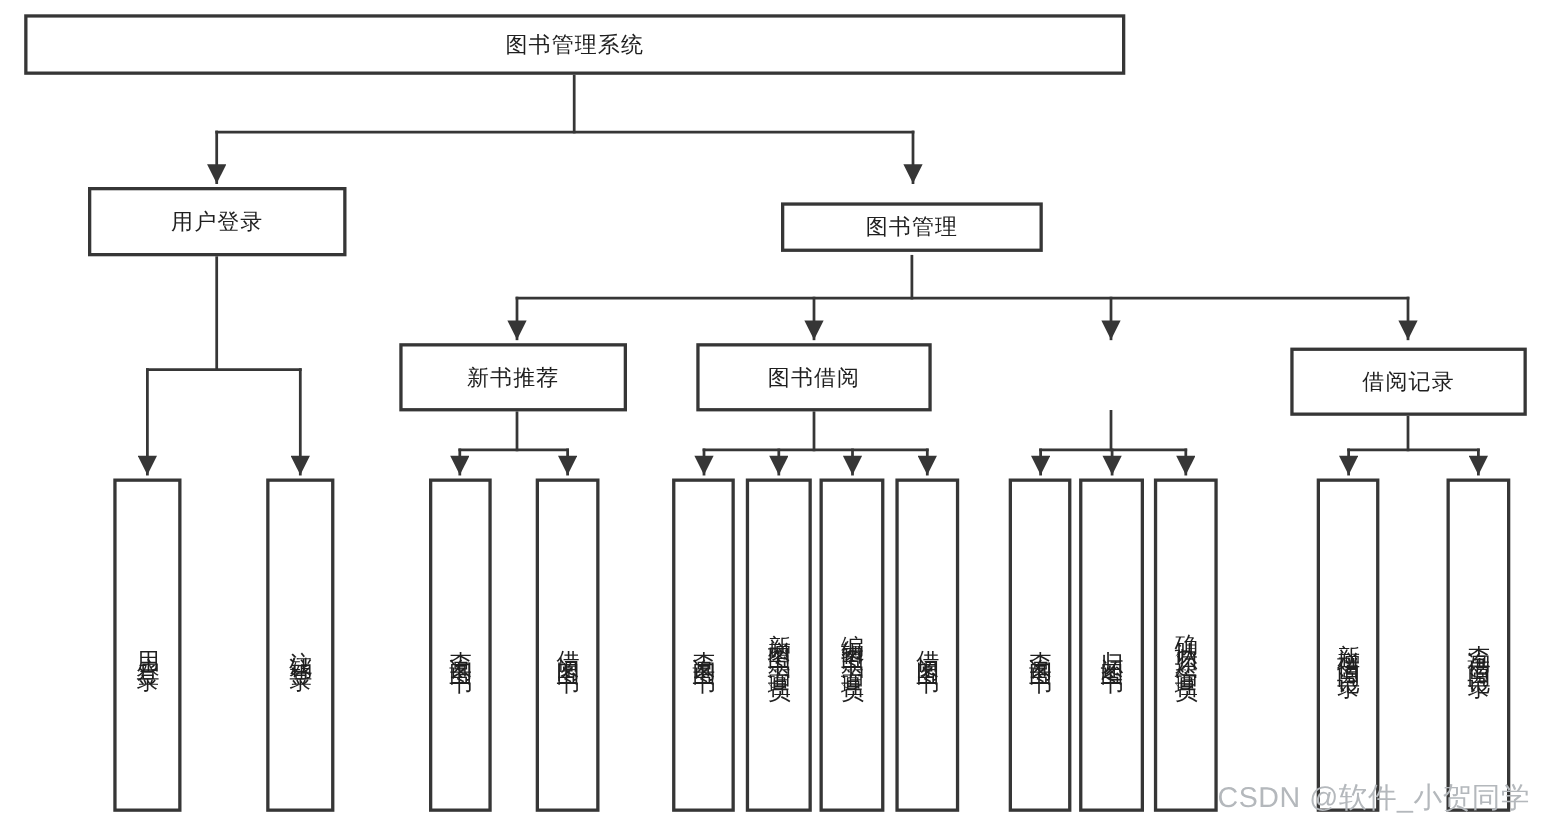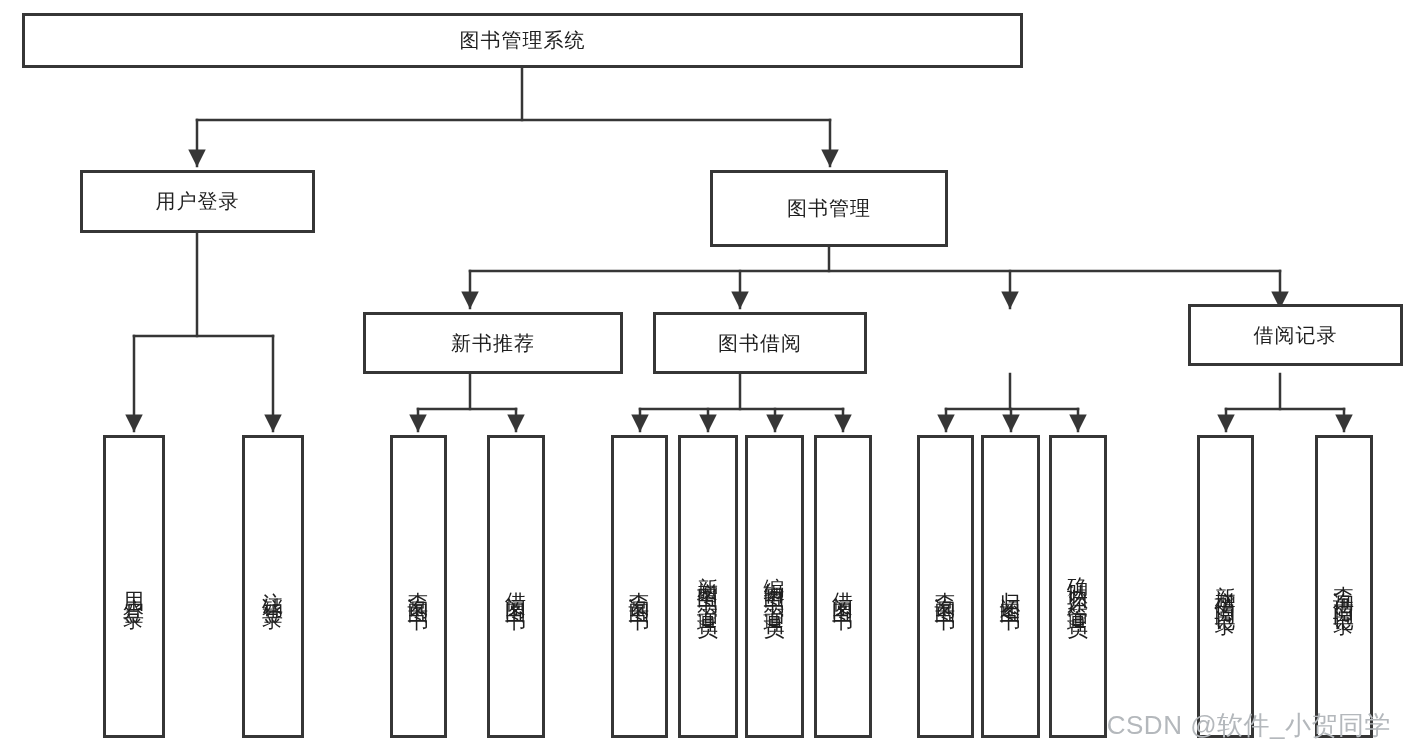--- a/index.html
+++ b/index.html
@@ -97,25 +97,25 @@
       <line x1="1280" y1="374" x2="1280" y2="409"></line>
       <line x1="1226" y1="409" x2="1344" y2="409"></line>
       <line x1="1226" y1="409" x2="1226" y2="431" marker-end="url(#arrow)"></line>
       <line x1="1344" y1="409" x2="1344" y2="431" marker-end="url(#arrow)"></line>
     </g>
   </svg>
 
   <div class="hbox" style="left:22px; top:13px; width:1001px; height:55px;">图书管理系统</div>
 
   <div class="hbox" style="left:80px; top:170px; width:235px; height:63px;">用户登录</div>
-  <div class="hbox" style="left:710px; top:170px; width:238px; height:77px;">图书管理</div>
+  <div class="hbox" style="left:710px; top:184px; width:238px; height:45px;">图书管理</div>
 
-  <div class="hbox" style="left:363px; top:312px; width:260px; height:62px;">新书推荐</div>
-  <div class="hbox" style="left:633px; top:312px; width:214px; height:62px;margin-left:20px;">图书借阅</div>
-  <div class="hbox" style="left:1173px; top:304px; width:215px; height:62px;margin-left:15px;">借阅记录</div>
+  <div class="hbox" style="left:363px; top:312px; width:207px; height:62px;">新书推荐</div>
+  <div class="hbox" style="left:633px; top:312px; width:214px; height:62px;">图书借阅</div>
+  <div class="hbox" style="left:1173px; top:316px; width:215px; height:62px;">借阅记录</div>
 
   <div class="vbox" style="left:103px; width:62px;">
     <span class="vtext">用户登录</span>
   </div>
   <div class="vbox" style="left:242px; width:62px;">
     <span class="vtext">注销登录</span>
   </div>
 
   <div class="vbox" style="left:390px; width:57px;">
     <span class="vtext">查询图书</span>

